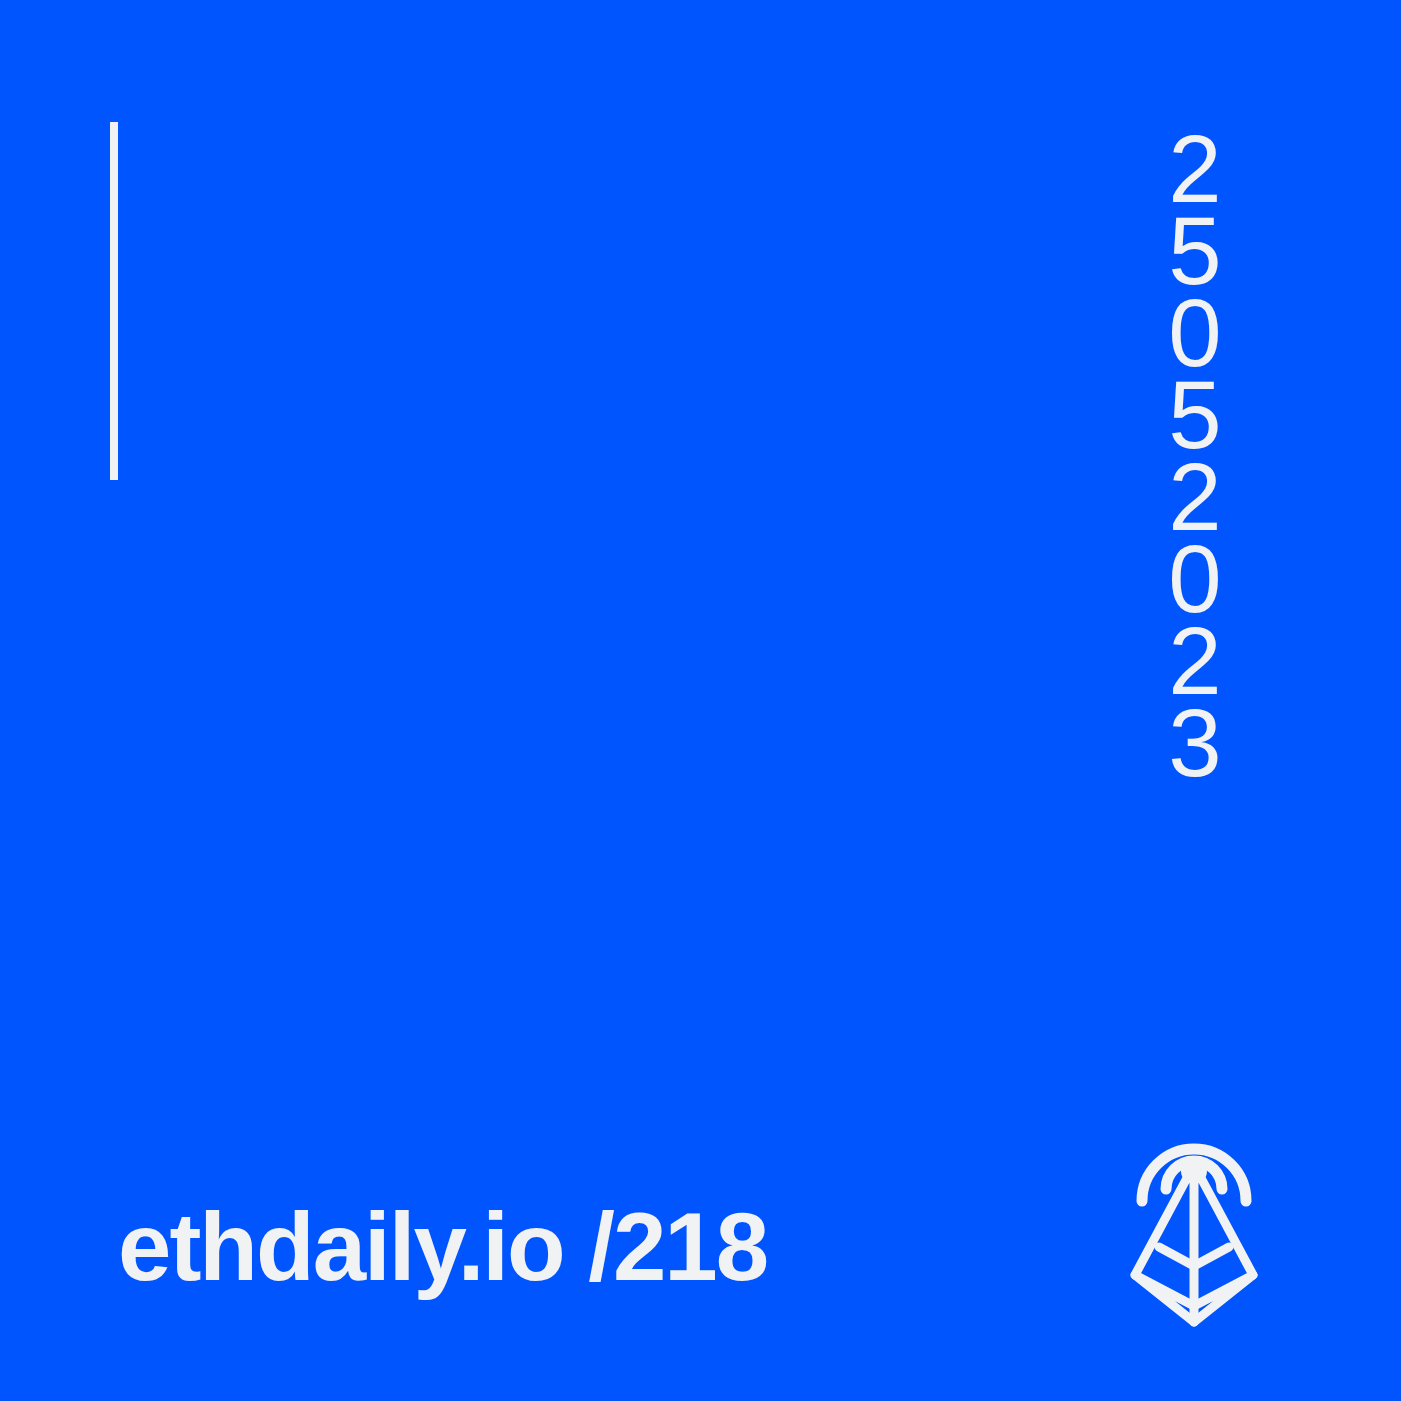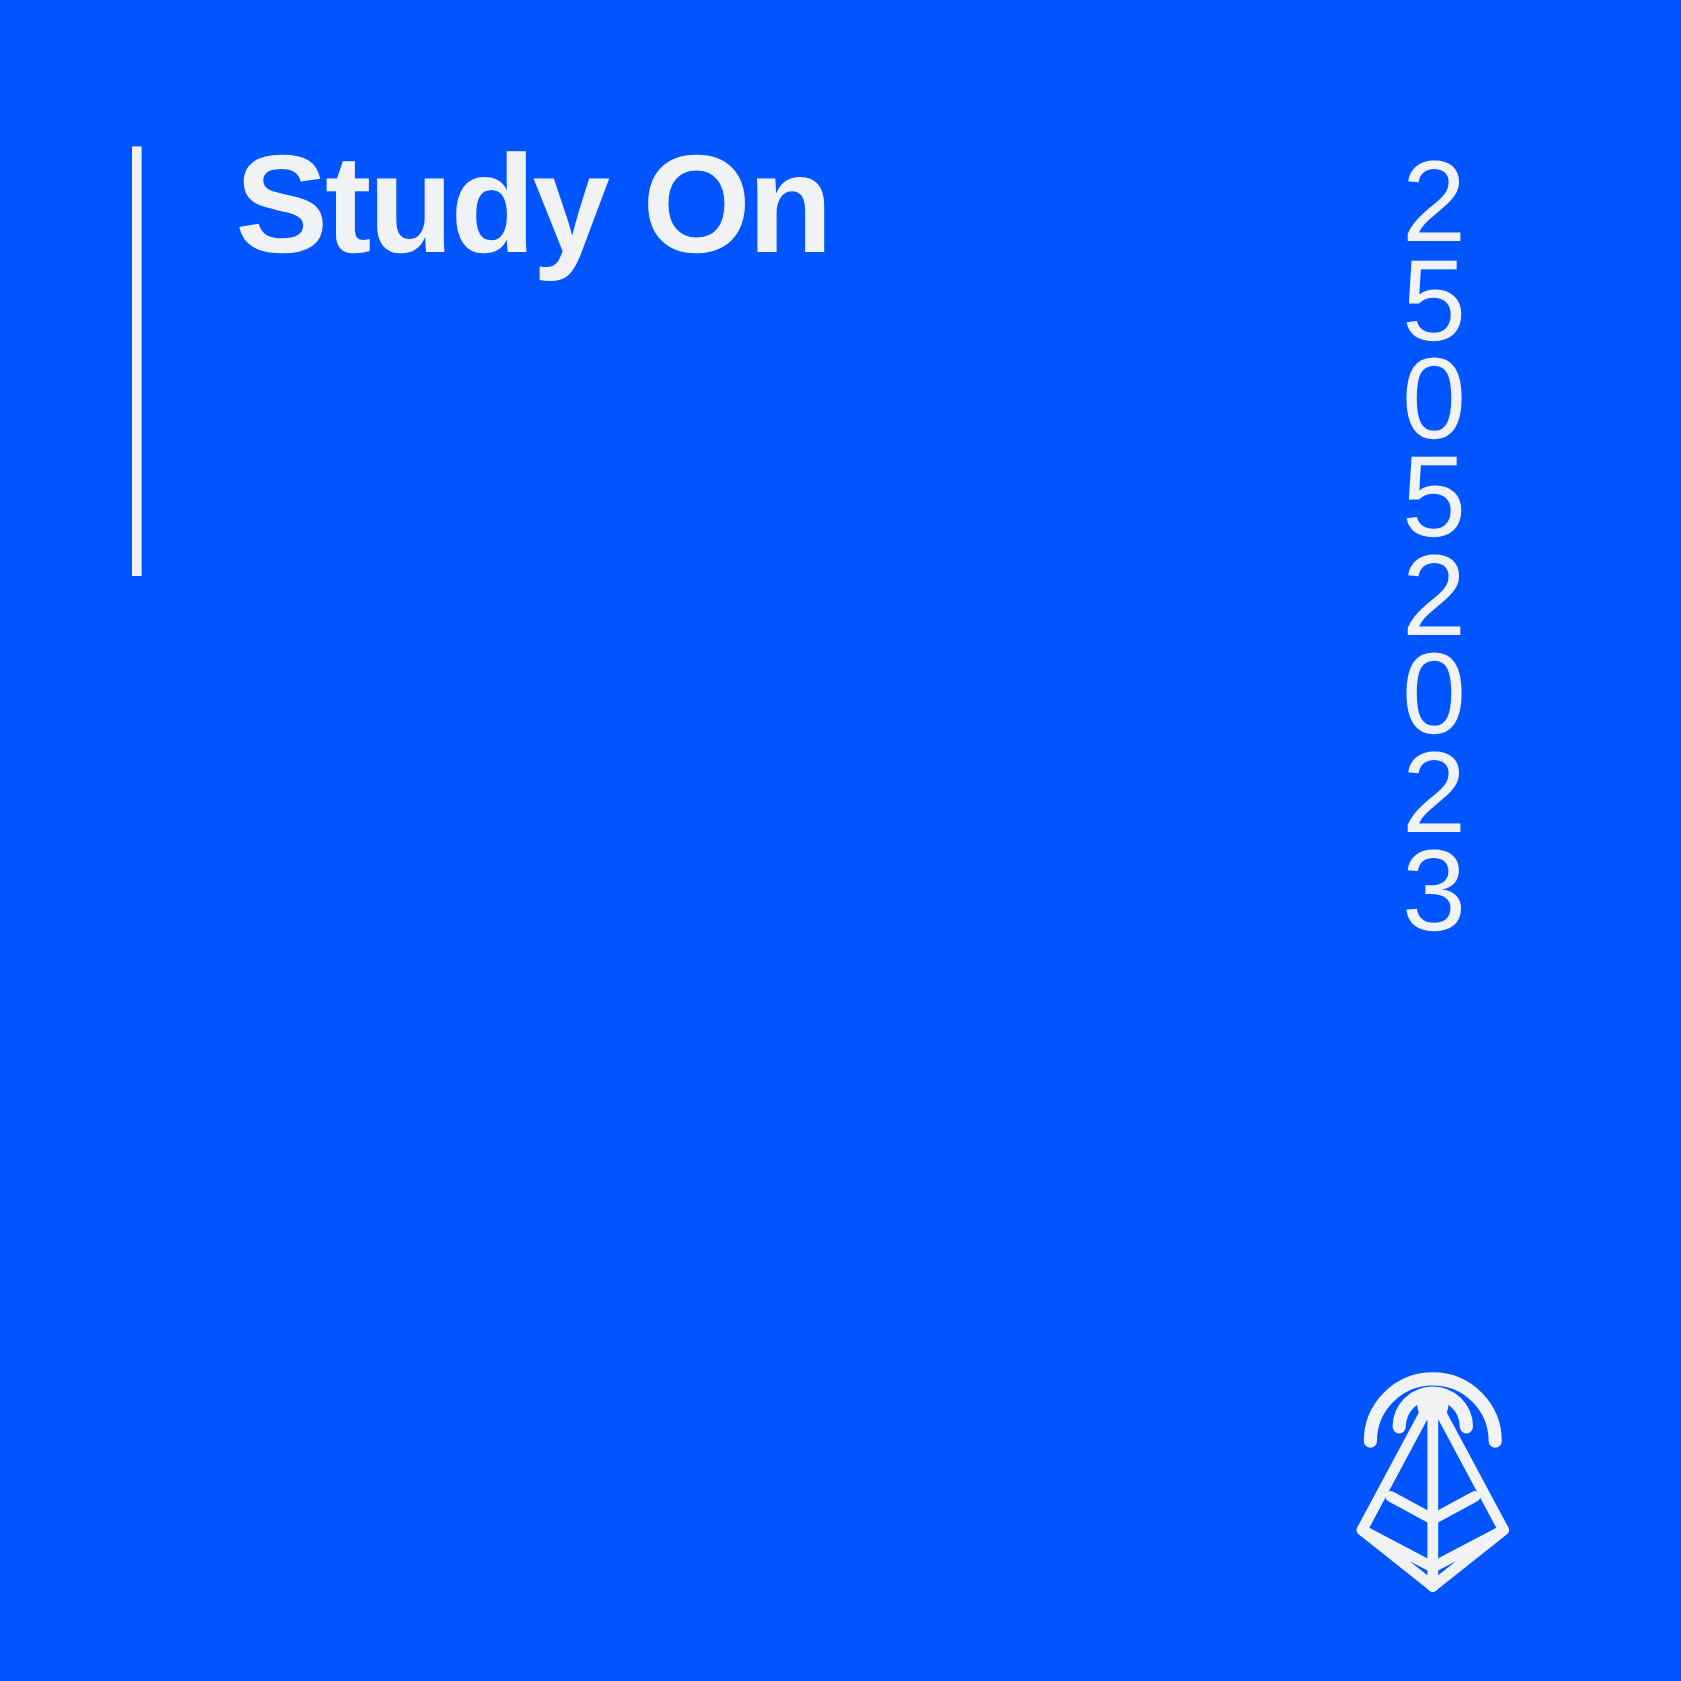--- a/index.html
+++ b/index.html
@@ -92,34 +92,34 @@
   }
 </style>
 </head>
 <body>
 
 <div id="poster">
 
   <div id="accent-bar"></div>
 
   <div id="headline">
-    <div class="headline-line">Study On</div>
   </div>
 
   <div id="date-column">
     <span class="date-digit">2</span>
     <span class="date-digit">5</span>
     <span class="date-digit">0</span>
     <span class="date-digit">5</span>
     <span class="date-digit">2</span>
     <span class="date-digit">0</span>
     <span class="date-digit">2</span>
     <span class="date-digit">3</span>
   </div>
 
+  <div id="footer-url">ethdaily.io /218</div>
 
   <div id="logo-mark">
     <svg viewBox="0 0 152 226" xmlns="http://www.w3.org/2000/svg" aria-hidden="true">
       <g fill="none" stroke="#f0f2f4" stroke-width="11" stroke-linecap="round" stroke-linejoin="round">
 
         <path d="M 24 91 A 52 52 0 1 1 128 91"></path>
 
         <path d="M 48 79 A 28 28 0 1 1 104 79"></path>
       </g>
 

